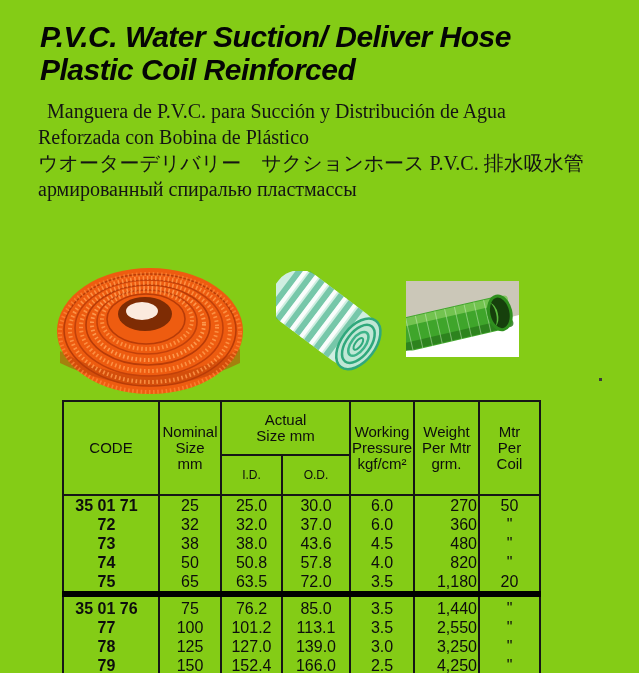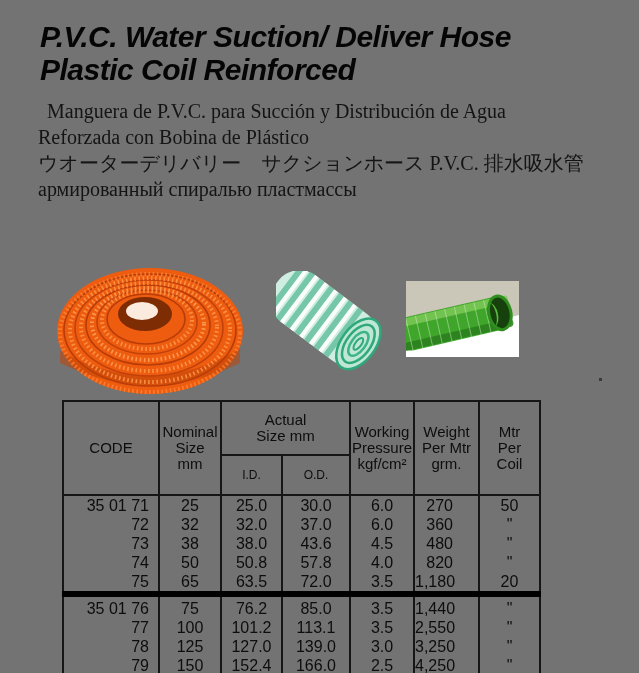--- a/index.html
+++ b/index.html
@@ -1,17 +1,17 @@
 <!DOCTYPE html>
 <html><head>
 <meta charset="utf-8">
 <style>
   html,body{margin:0;padding:0;background:#e9e9e9;}
   .page{
-    position:relative;width:639px;height:673px;background:#737373;
+    position:relative;width:639px;height:673px;background:#84cc16;
     font-family:"Liberation Sans",sans-serif;color:#101010;overflow:hidden;
     margin:0 auto;
   }
   
   .title{
     position:absolute;left:40px;top:20px;width:580px;
     font-family:"Liberation Sans",sans-serif;
     font-weight:bold;font-style:italic;
     font-size:30px;line-height:33px;color:#050505;letter-spacing:-0.5px;
   }
@@ -36,23 +36,23 @@
   table.spec,table.spec th{border:2px solid #161616;}
   table.spec td{border-left:2px solid #161616;border-right:2px solid #161616;border-top:0;border-bottom:0;}
   tr.group-sep td{border-top:6px solid #000000;}
   th{
     font-weight:normal;white-space:pre-line;text-align:center;vertical-align:middle;
     font-size:15px;line-height:16px;padding:10px 0;
   }
   .h-main{height:42px;}
   .h-sub th{height:18px;font-size:12px;}
   td{height:19px;font-size:16px;line-height:19px;vertical-align:middle;padding:0;}
-  .c-code{text-align:right;padding-right:9px;font-weight:normal;}
+  .c-code{text-align:center;padding-right:9px;font-weight:bold;}
   .c-nom,.c-id,.c-od,.c-wp,.c-mtr{text-align:center;}
-  .c-wt{text-align:right;padding-right:25px;}
+  .c-wt{text-align:right;padding-right:1px;}
   tbody tr.group-sep td{padding-top:2px;}
   .col-code{width:96px;}.col-nom{width:62px;}.col-id{width:61px;}.col-od{width:68px;}
   .col-wp{width:64px;}.col-wt{width:65px;}.col-mtr{width:61px;}
 </style>
 </head>
 <body>
 
 <div class="page">
 
   <div class="title">

